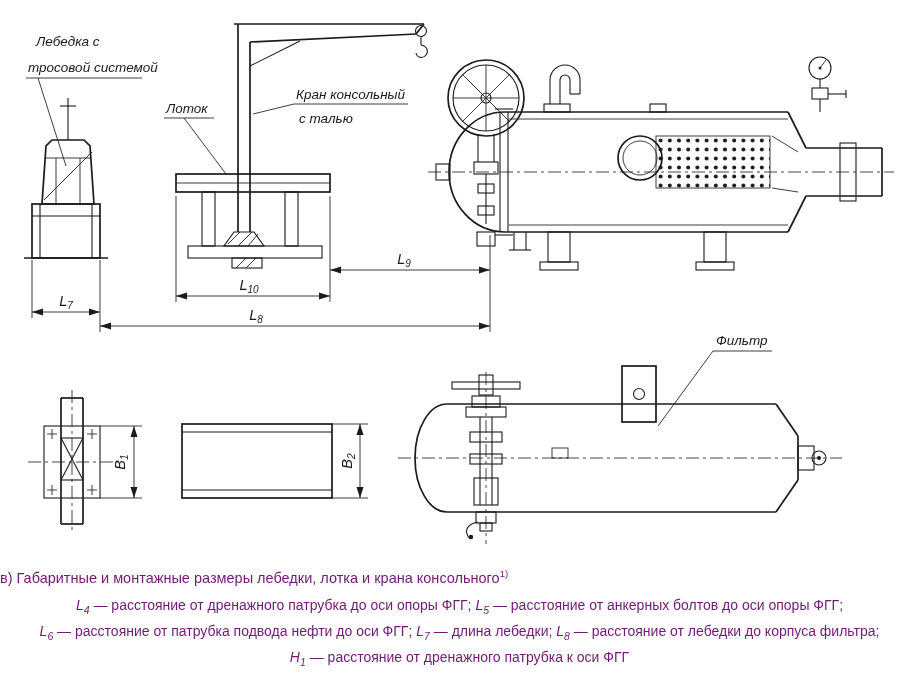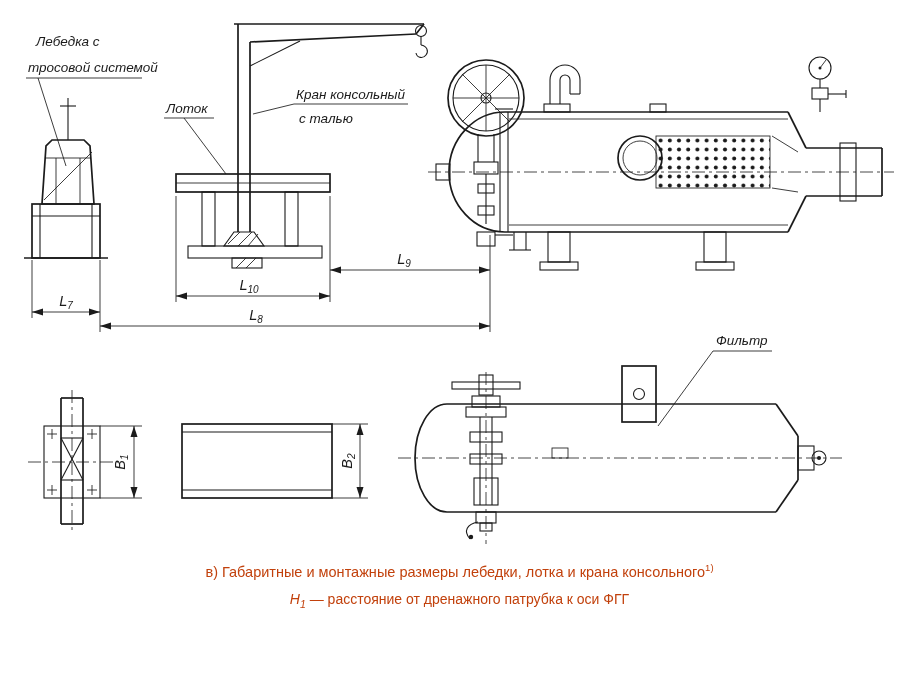--- a/index.html
+++ b/index.html
@@ -1,31 +1,31 @@
 <!DOCTYPE html>
 <html><head>
 <meta charset="utf-8">
 <style>
   html,body{margin:0;padding:0;background:#ffffff;}
   .page{position:relative;width:919px;height:691px;overflow:hidden;background:#ffffff;
-        font-family:"Liberation Sans", sans-serif;color:#c2410c;}
+        font-family:"Liberation Sans", sans-serif;color:#701a75;}
   svg{display:block;}
   
   line,path,rect,circle,polygon,polyline,ellipse{fill:none;stroke:#1b1b1b;stroke-width:1.2;}
   .thick{stroke-width:1.7;}
   .med{stroke-width:1.1;}
   .thin{stroke-width:0.85;}
   .cl{stroke-width:0.8;stroke-dasharray:13 4 3 4;}
   .fillshape{fill:#1b1b1b;stroke:none;}
   svg text{fill:#1b1b1b;stroke:none;}
   .lbl{font:italic 13.5px "Liberation Sans", sans-serif;}
   .dim-t{font:italic 14.5px "Liberation Sans", sans-serif;}
   .dsub{font-size:10px;}
   
-  .caption{margin-top:6px;text-align:center;font:14.5px "Liberation Sans", sans-serif;}
+  .caption{margin-top:12px;font:14.5px "Liberation Sans", sans-serif;}
   .caption sup{font-size:9.5px;}
   .legend{margin-top:9px;text-align:center;font:14px "Liberation Sans", sans-serif;
           line-height:21.5px;padding:0 18px;}
   .legend sub{font-size:10.5px;}
   .legend i,.caption i{font-style:italic;}
 </style>
 </head>
 <body>
 
 <div class="page">
@@ -304,16 +304,18 @@
   <g>
     <text class="lbl" x="716" y="345">Фильтр</text>
     <line class="thin" x1="713" y1="351" x2="772" y2="351"></line>
     <line class="thin" x1="713" y1="351" x2="658" y2="426"></line>
   </g>
 </svg>
 
 <div class="caption"><span>в) Габаритные и монтажные размеры лебедки, лотка и крана консольного</span><sup>1)</sup></div>
 
 <div class="legend">
+      <div class="legend-line"><i>L</i><sub><i>4</i></sub> — расстояние от дренажного патрубка до оси опоры ФГГ; <i>L</i><sub><i>5</i></sub> — расстояние от анкерных болтов до оси опоры ФГГ;</div>
+      <div class="legend-line"><i>L</i><sub><i>6</i></sub> — расстояние от патрубка подвода нефти до оси ФГГ; <i>L</i><sub><i>7</i></sub> — длина лебедки; <i>L</i><sub><i>8</i></sub> — расстояние от лебедки до корпуса фильтра;</div>
       <div class="legend-line"><i>H</i><sub><i>1</i></sub> — расстояние от дренажного патрубка к оси ФГГ</div>
     </div>
 
 </div>
 
 </body></html>

